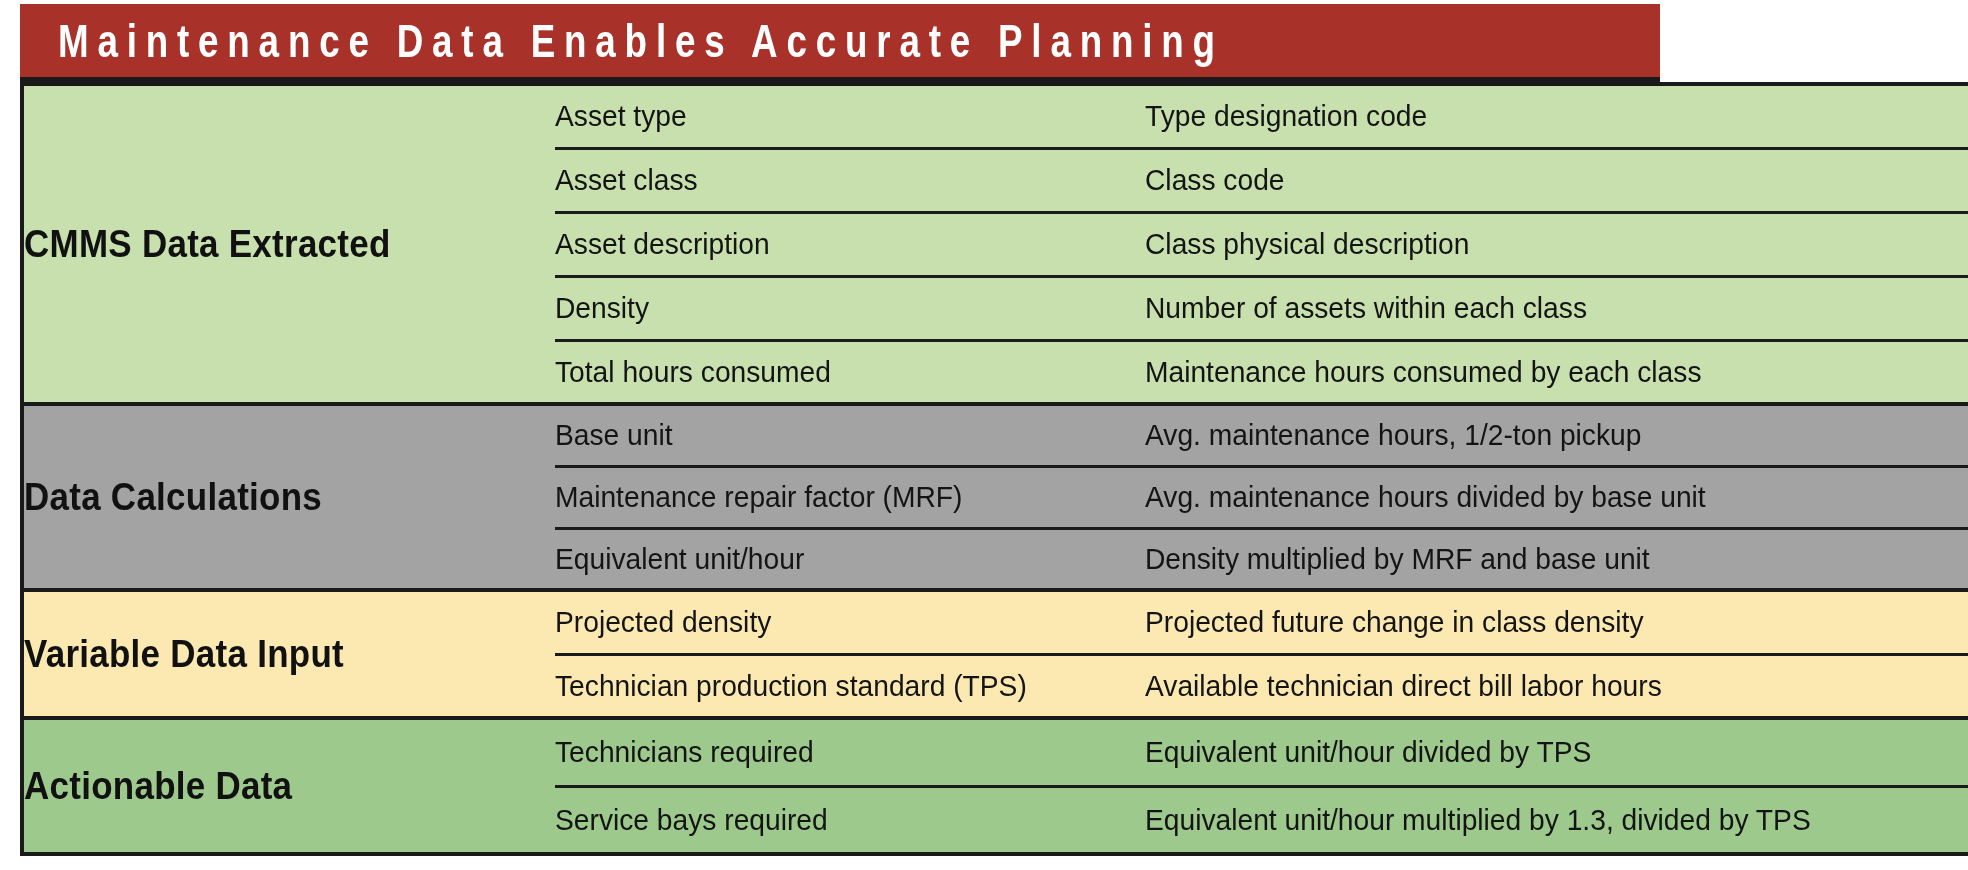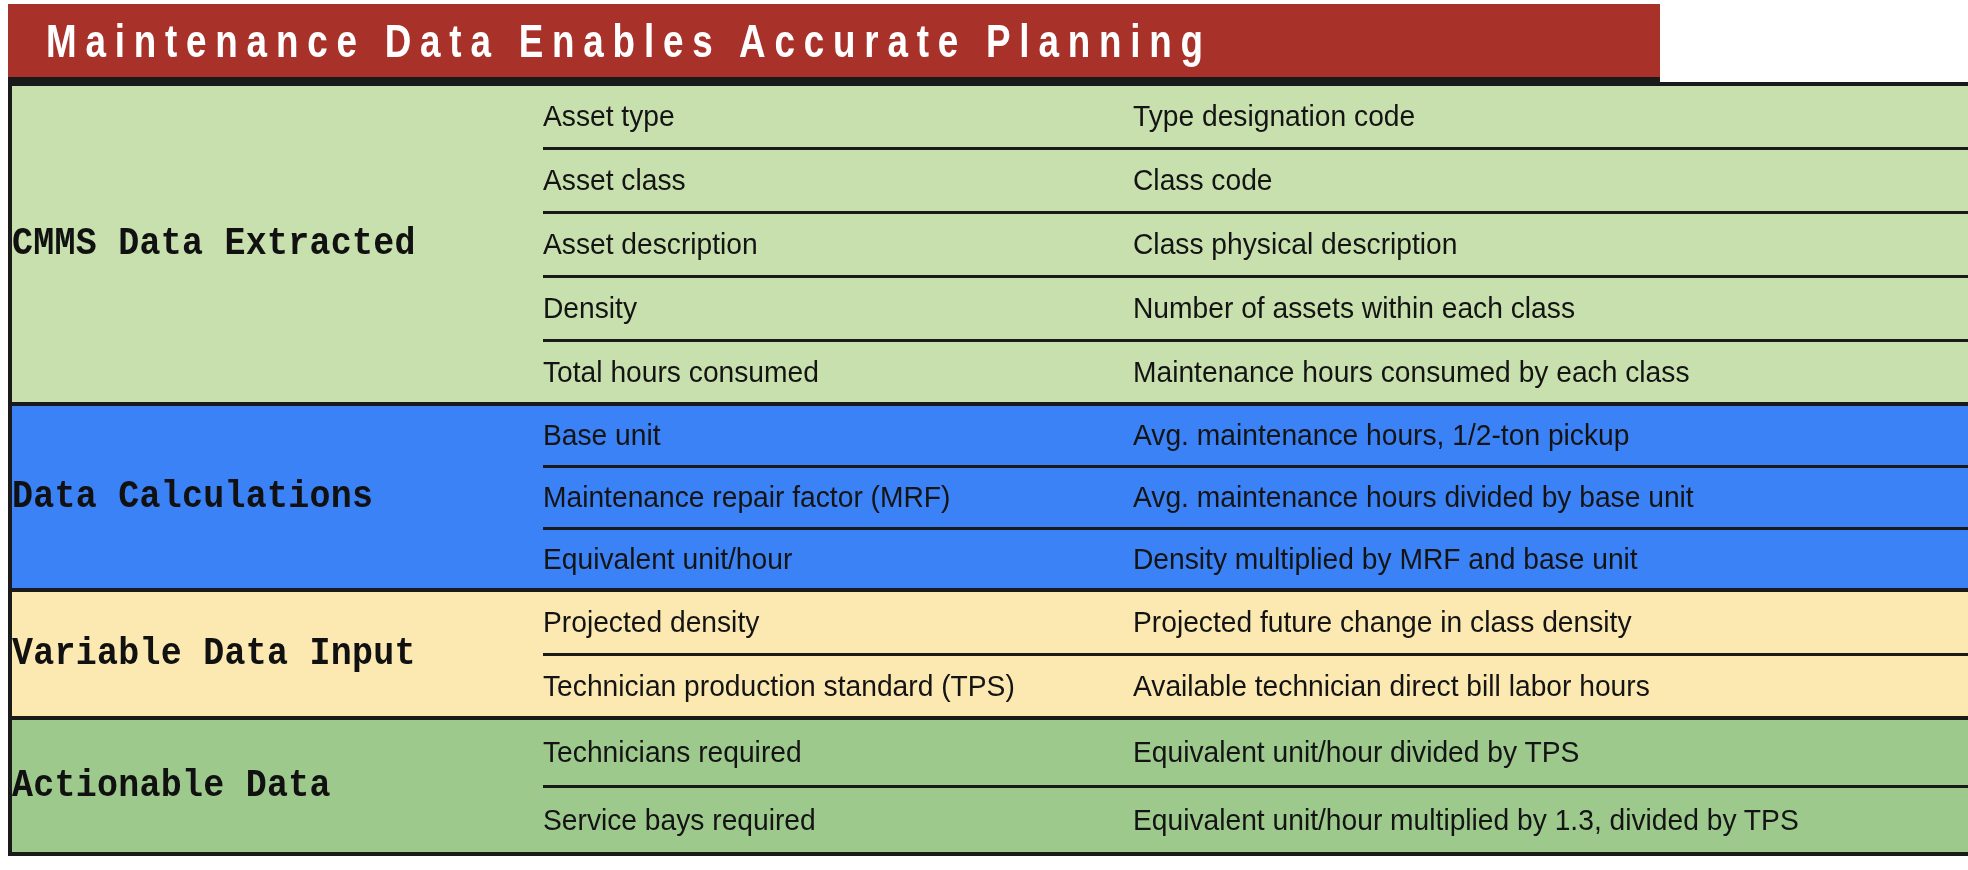--- a/index.html
+++ b/index.html
@@ -13,21 +13,21 @@
     height: 870px;
     font-family: "Liberation Sans", "DejaVu Sans", sans-serif;
     overflow: hidden;
   }
 
   .figure {
     position: relative;
     width: 1664px;
     height: 870px;
     box-sizing: border-box;
-    padding: 4px 4px 6px 8px;
+    padding: 4px 4px 6px 20px;
     background: #ffffff;
   }
 
   
   .title-bar {
     height: 78px;
     background: #a8322a;
     display: flex;
     align-items: center;
     padding-left: 38px;
@@ -62,21 +62,21 @@
   .matrix td {
     border: 0;
     padding: 0;
     vertical-align: middle;
   }
 
   
   .group-label {
     border-right: 4px solid #1a1a1a;
     padding: 0 0 0 26px;
-    font-family: Liberation Mono, monospace;
+    font-family: Liberation Sans, sans-serif;
     font-weight: 700;
     font-size: 38px;
     line-height: 42px;
     color: #111111;
     letter-spacing: 0.3px;
     transform-origin: left center;
     white-space: nowrap;
   }
   .group-label span {
     display: inline-block;
@@ -112,21 +112,21 @@
     border-top: 3px solid #1a1a1a;
     text-decoration: underline;
   }
   
   tr.group-start > td {
     border-top: 4px solid #1a1a1a;
   }
 
   
   .sec-cmms     td { background: #c8e0ad; }
-  .sec-calc     td { background: #3b82f6; }
+  .sec-calc     td { background: #a3a3a3; }
   .sec-variable td { background: #fbe9b1; }
   .sec-action   td { background: #9dc98d; }
 
   .r-h5 { height: 64px; }
   .r-h3 { height: 62px; }
   .r-h2 { height: 64px; }
   .r-h2b{ height: 68px; }
 </style>
 </head>
 <body>

